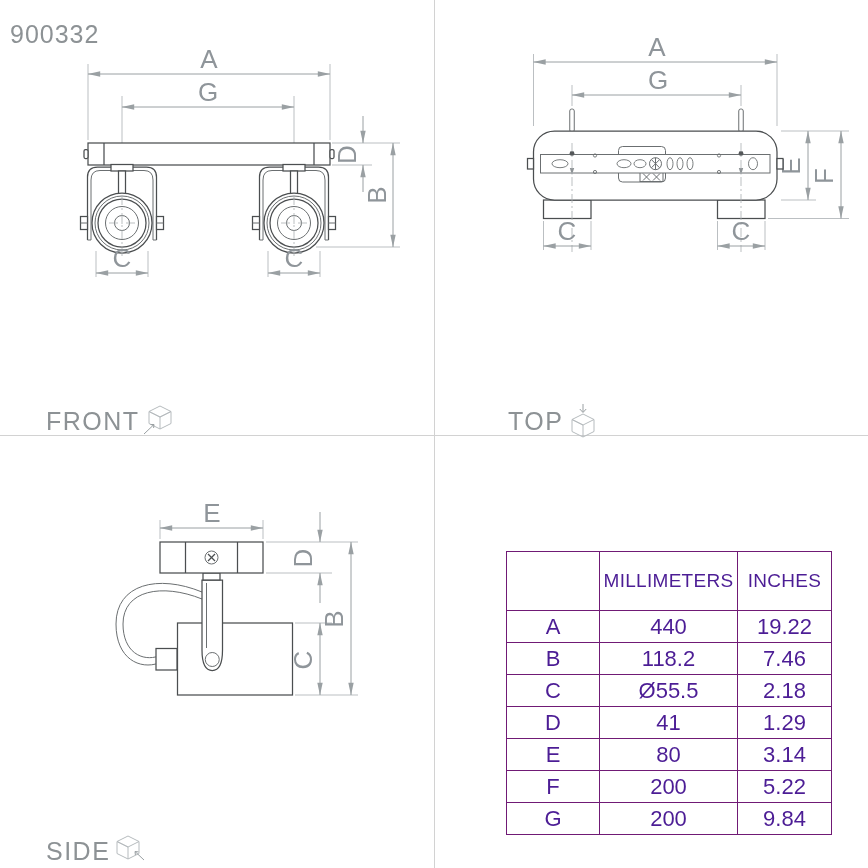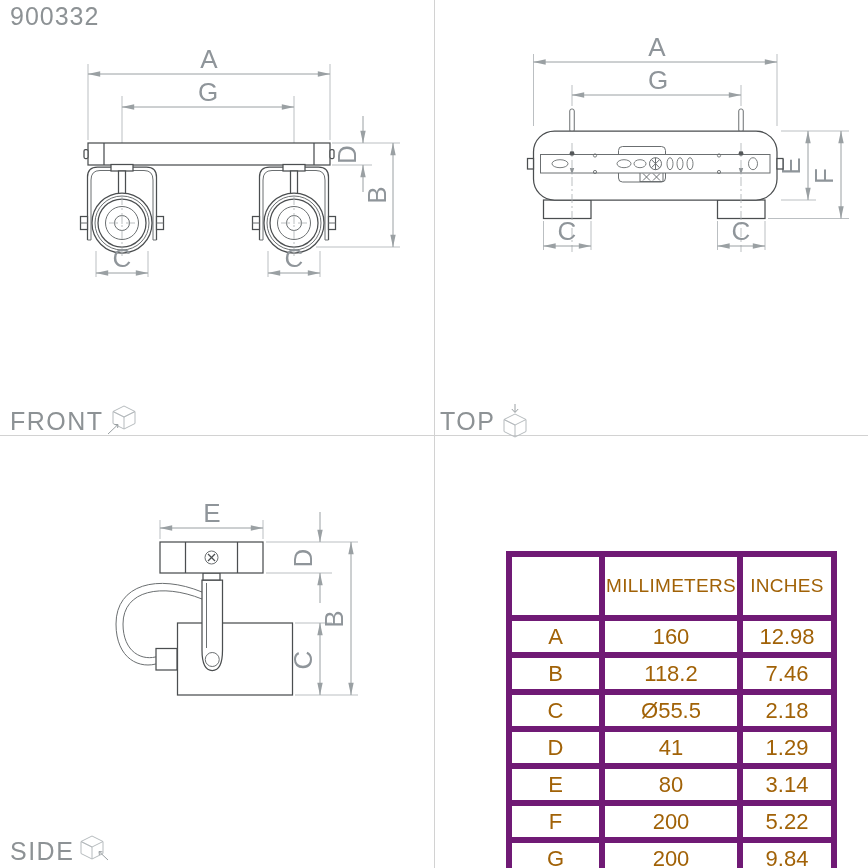--- a/index.html
+++ b/index.html
@@ -13,25 +13,25 @@
   .medf{stroke:#6b6f71;fill:#ffffff;stroke-width:1;}
   .dim{stroke:#9aa0a3;fill:none;stroke-width:1;}
   .ext{stroke:#b3b8bb;fill:none;stroke-width:0.9;}
   .cl{stroke:#a9aeb1;fill:none;stroke-width:0.8;stroke-dasharray:9 3 2 3;}
   .divline{stroke:#d2d2d2;stroke-width:1;}
   .dimtxt{fill:#8f959a;font-size:26px;}
   .dot{fill:#55585a;stroke:none;}
   .hole{stroke:#6b6f71;fill:none;stroke-width:0.9;}
 
   .corner-label{position:absolute;color:#8d9295;font-size:25px;letter-spacing:1px;}
-  .view-label{position:absolute;color:#8d9295;font-size:25px;letter-spacing:1.5px;display:flex;align-items:center;gap:0;}
+  .view-label{position:absolute;color:#8d9295;font-size:25px;letter-spacing:1.5px;display:flex;align-items:center;gap:0;margin-left:36px;}
   .view-label .txt{display:inline-block;}
 
   table.dims{position:absolute;left:506px;top:551px;width:325px;border-collapse:collapse;table-layout:fixed;background:#fff;}
-  table.dims td{border:6px solid #701a75;text-align:center;vertical-align:middle;color:#a16207;}
+  table.dims td{border:1px solid #701a75;text-align:center;vertical-align:middle;color:#4c1d95;}
   table.dims col.c1{width:93px;} table.dims col.c2{width:138px;} table.dims col.c3{width:94px;}
   table.dims tr.hdr td{height:56px;font-size:19px;letter-spacing:0.3px;}
   table.dims tr.row td{height:29px;font-size:22px;}
 </style>
 </head>
 <body>
 
 <svg id="stage" viewBox="0 0 868 868">
   <defs>
     <marker id="arr" markerWidth="14" markerHeight="8" refX="13.2" refY="4" orient="auto-start-reverse" markerUnits="userSpaceOnUse">
@@ -230,38 +230,38 @@
     <rect class="objf" x="203" y="573" width="17" height="7"></rect>
     <rect class="objf" x="160" y="542" width="103" height="31"></rect>
     <line class="obj" x1="185.5" y1="542" x2="185.5" y2="573"></line>
     <line class="obj" x1="237.5" y1="542" x2="237.5" y2="573"></line>
     <circle class="med" cx="211.5" cy="557.5" r="6.5"></circle>
     <line class="obj" x1="208" y1="554" x2="215" y2="561"></line>
     <line class="obj" x1="215" y1="554" x2="208" y2="561"></line>
   </g>
 </svg>
 
-<div class="corner-label" style="left:10px;top:2px;">900332</div>
+<div class="corner-label" style="left:10px;top:20px;">900332</div>
 
 <div class="view-label" style="left:10px;top:403px;">
   <span class="txt">FRONT</span>
   <svg width="40" height="36" viewBox="0 0 40 36">
     <g stroke="#b6bbbe" fill="none" stroke-width="1">
       <path d="M20,3 L31,8.5 L20,14 L9,8.5 Z"></path>
       <path d="M9,8.5 L20,14 L20,26 L9,20.5 Z"></path>
       <path d="M31,8.5 L20,14 M31,8.5 L31,20.5 L20,26"></path>
     </g>
     <g stroke="#9aa0a3" fill="none" stroke-width="1">
       <line x1="4" y1="31" x2="14" y2="21.5"></line>
       <path d="M10.5,21.5 L14,21.5 L13.6,25"></path>
     </g>
   </svg>
 </div>
 
-<div class="view-label" style="left:440px;top:403px;">
+<div class="view-label" style="left:472px;top:403px;">
   <span class="txt">TOP</span>
   <svg width="40" height="36" viewBox="0 0 40 36">
     <g stroke="#9aa0a3" fill="none" stroke-width="1">
       <line x1="20" y1="1" x2="20" y2="9"></line>
       <path d="M16.8,6 L20,9.5 L23.2,6"></path>
     </g>
     <g stroke="#b6bbbe" fill="none" stroke-width="1">
       <path d="M20,11 L31,16.5 L20,22 L9,16.5 Z"></path>
       <path d="M9,16.5 L20,22 L20,34 L9,28.5 Z"></path>
       <path d="M31,16.5 L31,28.5 L20,34"></path>
@@ -291,22 +291,22 @@
       <col class="c3">
     </colgroup>
   <tbody>
       <tr class="hdr">
     <td></td>
     <td>MILLIMETERS</td>
     <td>INCHES</td>
   </tr>
   <tr class="row">
     <td>A</td>
-    <td>160</td>
-    <td>12.98</td>
+    <td>440</td>
+    <td>19.22</td>
   </tr>
   <tr class="row">
     <td>B</td>
     <td>118.2</td>
     <td>7.46</td>
   </tr>
   <tr class="row">
     <td>C</td>
     <td>Ø55.5</td>
     <td>2.18</td>

